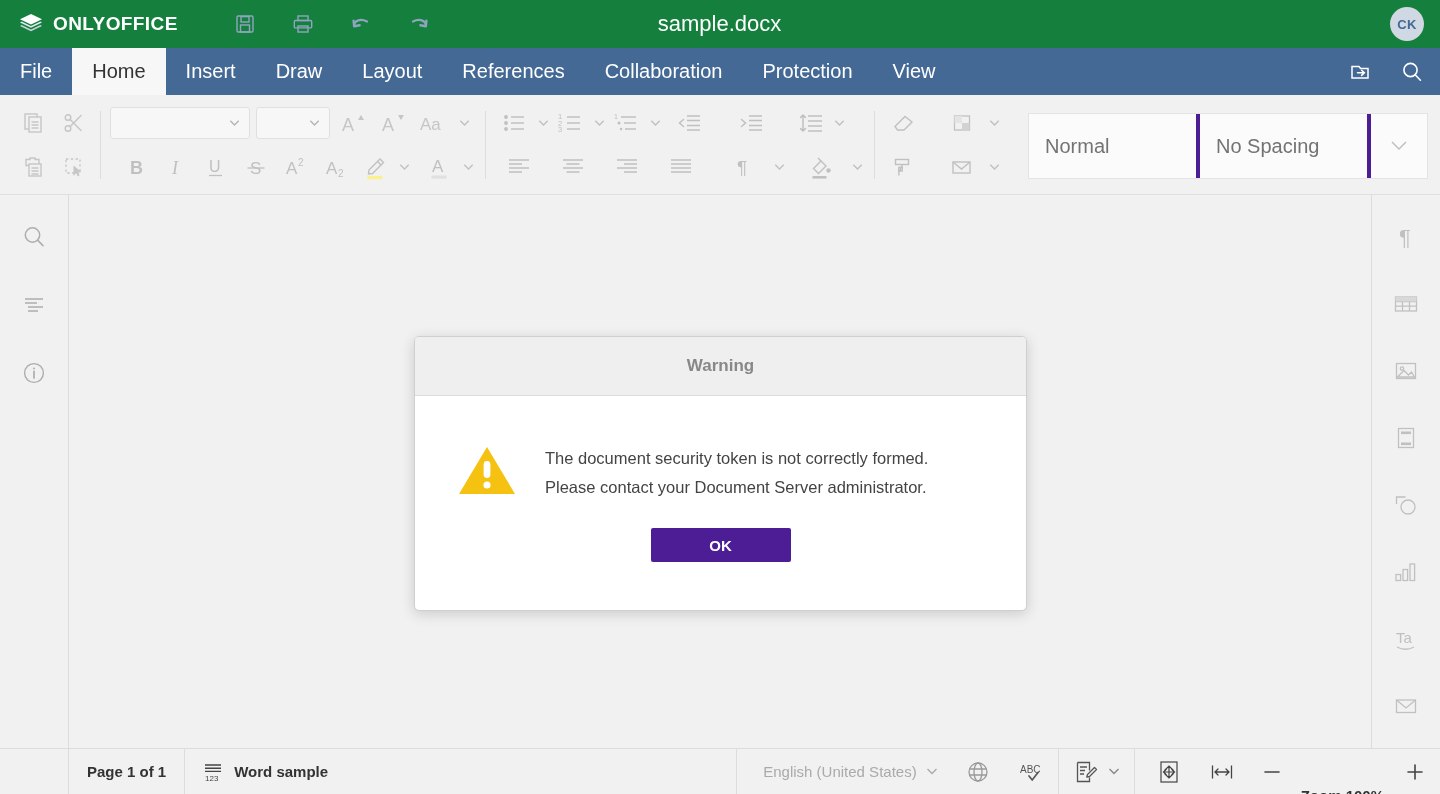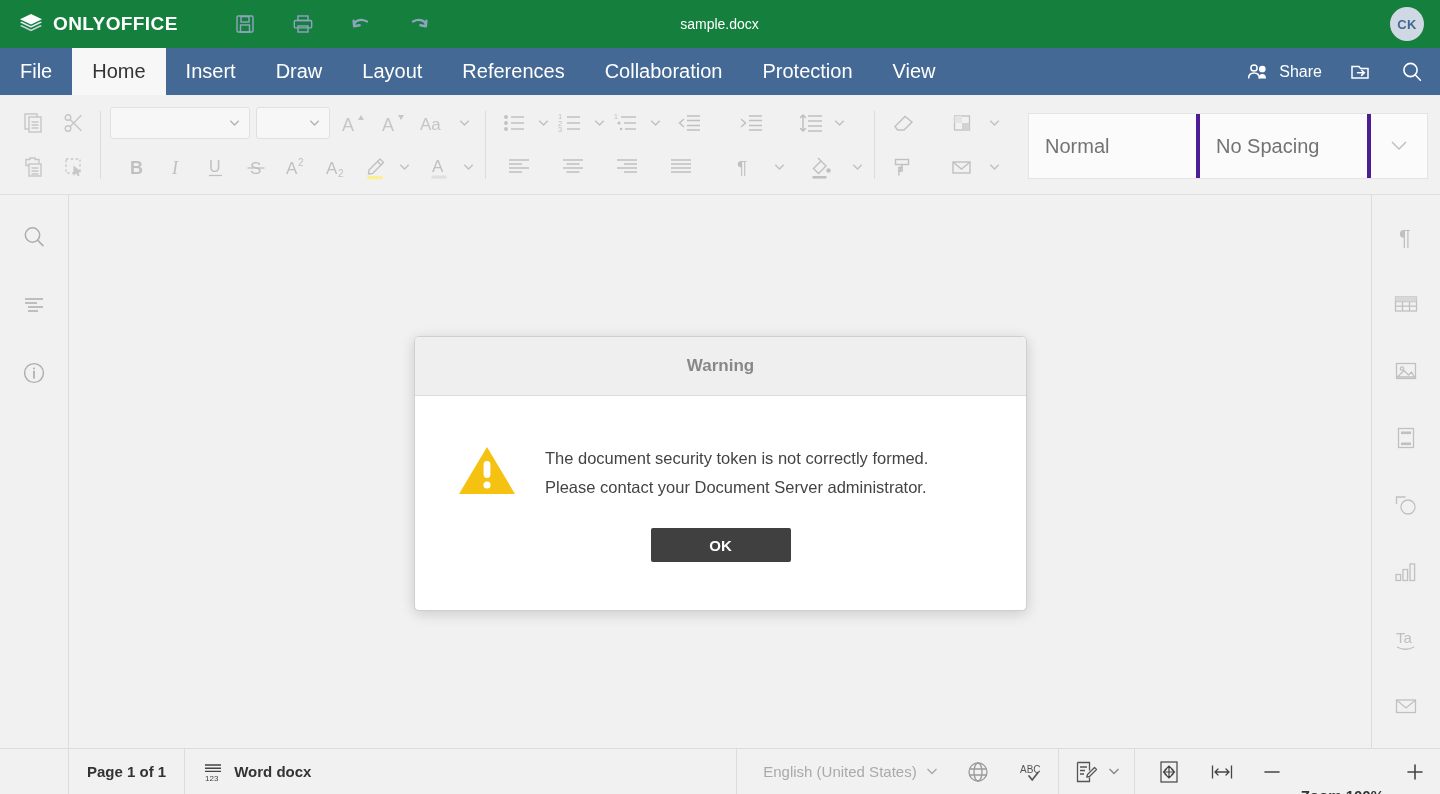--- a/index.html
+++ b/index.html
@@ -16,21 +16,21 @@
     height: 48px; background: #15803d; display: flex; align-items: center;
     position: relative; flex: 0 0 48px;
   }
   .logo-wrap { display: flex; align-items: center; padding-left: 18px; gap: 9px; }
   .logo-mark { width: 26px; height: 26px; }
   .logo-text { color: #ffffff; font-size: 19px; font-weight: bold; letter-spacing: 0.4px; }
   .qa-group { display: flex; align-items: center; gap: 24px; margin-left: 50px; }
   .qa-btn { width: 34px; height: 30px; display: flex; align-items: center; justify-content: center; cursor: default; }
   .doc-title {
     position: absolute; left: 0; right: 1px; text-align: center;
-    color: #ffffff; font-size: 14px; pointer-events: none;
+    color: #ffffff; font-size: 22px; pointer-events: none;
   }
   .avatar {
     position: absolute; right: 16px; top: 7px;
     width: 34px; height: 34px; border-radius: 50%;
     background: #cfd8e3; color: #446995;
     display: flex; align-items: center; justify-content: center;
     font-size: 13px; font-weight: bold; letter-spacing: .3px; margin-left: 32px;
   }
 
   
@@ -125,21 +125,21 @@
   .dlg-head {
     height: 59px; background: #efefef; border-bottom: 1px solid #dcdcdc;
     display: flex; align-items: center; justify-content: center;
     font-size: 17px; font-weight: bold; color: #888888;
   }
   .dlg-body { flex: 1; display: flex; flex-direction: column; }
   .dlg-msg-row { display: flex; align-items: flex-start; padding: 48px 0 0 42px; gap: 28px; }
   .dlg-text { font-size: 16.5px; color: #444444; line-height: 29px; }
   .dlg-foot { display: flex; justify-content: center; padding-top: 26px; }
   .ok-btn {
-    width: 140px; height: 34px; background: #404040; color: #ffffff;
+    width: 140px; height: 34px; background: #4c1d95; color: #ffffff;
     border: none; border-radius: 2px; font-size: 15px; font-weight: bold;
     font-family: "Liberation Sans", sans-serif; cursor: default;
   }
 </style>
 </head>
 <body>
 
 <div class="app">
 
   <div class="titlebar">
@@ -193,31 +193,20 @@
     <div class="tab active">Home</div>
     <div class="tab">Insert</div>
     <div class="tab">Draw</div>
     <div class="tab">Layout</div>
     <div class="tab">References</div>
     <div class="tab">Collaboration</div>
     <div class="tab">Protection</div>
     <div class="tab">View</div>
 
     <div class="tabbar-right">
-      <div class="share-btn">
-        <span class="ic">
-          <svg width="24" height="20" viewBox="0 0 24 20" fill="none" stroke="#ffffff" stroke-width="1.5">
-            <circle cx="8" cy="6" r="3.1"></circle>
-            <path d="M2.6 16.5 C2.6 12.6 5 11 8 11 C11 11 13.4 12.6 13.4 16.5"></path>
-            <circle cx="16.3" cy="7" r="2.6" fill="#ffffff"></circle>
-            <path d="M12.6 16.5 C12.6 13.2 14.2 12 16.3 12 C18.4 12 20 13.2 20 16.5 Z" fill="#ffffff" stroke="none"></path>
-          </svg>
-        </span>
-        <span>Share</span>
-      </div>
       <div class="tb-icon-btn ic">
         <svg width="24" height="22" viewBox="0 0 24 22" fill="none" stroke="#ffffff" stroke-width="1.5">
           <path d="M4 5.5 h7 l1.6 2 h7.4 v9.5 h-16 z"></path>
           <path d="M9.5 11.8 h6.8 M13.6 9.2 L16.4 11.8 L13.6 14.4" stroke-linecap="round"></path>
         </svg>
       </div>
       <div class="tb-icon-btn ic" style="width:56px;">
         <svg width="26" height="26" viewBox="0 0 26 26" fill="none" stroke="#ffffff" stroke-width="1.6">
           <circle cx="11.5" cy="11" r="6.6"></circle>
           <path d="M16.4 16 L21.4 21.2" stroke-linecap="round"></path>
@@ -637,21 +626,21 @@
     <div class="sb-div" style="margin-left:68px;"></div>
     <div class="sb-cell sb-strong" style="padding-left:18px;padding-right:18px;">Page 1 of 1</div>
     <div class="sb-div"></div>
     <div class="sb-cell" style="padding-left:16px;">
       <span class="ic">
         <svg width="24" height="24" viewBox="0 0 24 24" stroke="#444444" stroke-width="1.4" fill="none">
           <path d="M4 5 h16 M4 8.2 h16 M4 11.4 h16"></path>
           <text x="4" y="21" font-family="Liberation Sans, sans-serif" font-size="8" fill="#444444" stroke="none">123</text>
         </svg>
       </span>
-      <span class="sb-strong">Word docx</span>
+      <span class="sb-strong">Word sample</span>
     </div>
     <div class="sb-spacer"></div>
     <div class="sb-div"></div>
     <div class="sb-cell" style="padding-left:26px;">
       <span class="sb-muted">English (United States)</span>
       <span class="ic">
         <svg width="12" height="9" viewBox="0 0 12 9" fill="none" stroke="#aaaaaa" stroke-width="1.4">
             <path d="M1.5 2 L6 6.5 L10.5 2"></path>
           </svg>
       </span>

